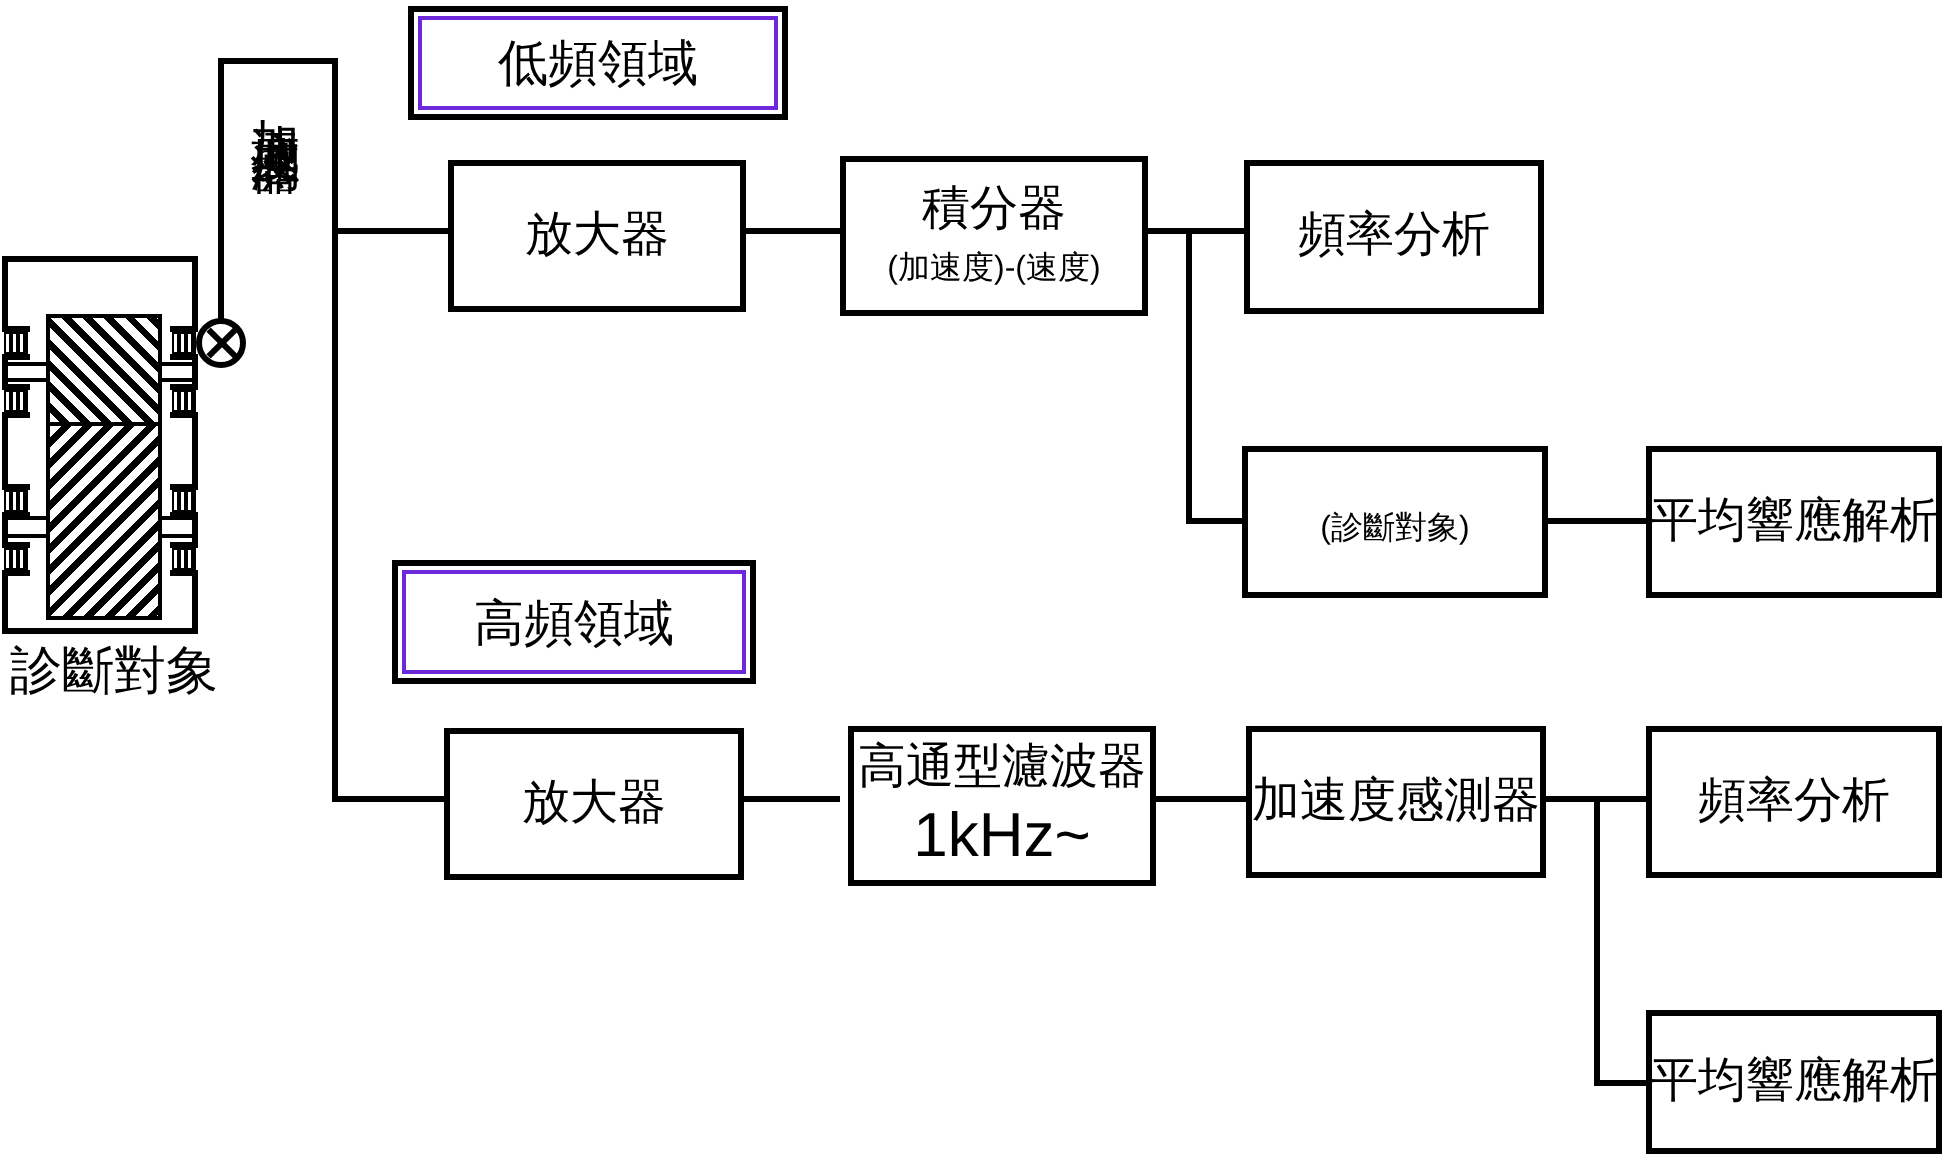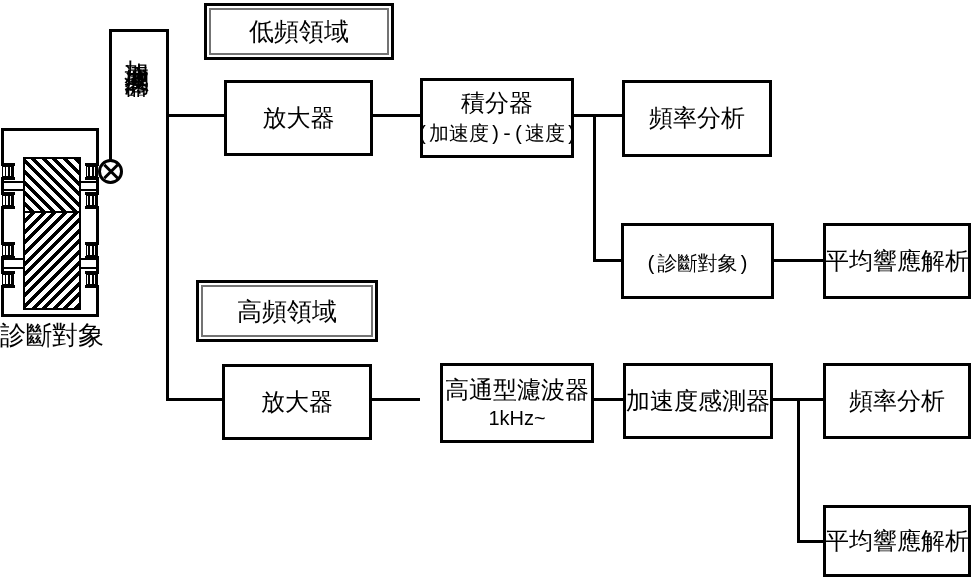--- a/index.html
+++ b/index.html
@@ -11,29 +11,29 @@
   
   .ln { position:absolute; background:#000; z-index:1; }
   .shaft { position:absolute; background:#000; height:2px; z-index:2; }
   
   .box {
     position:absolute; box-sizing:border-box; border:3px solid #000;
     background:#fff; display:flex; align-items:center; justify-content:center;
     flex-direction:column; z-index:2; text-align:center;
     font-size:24px; line-height:1.1; white-space:nowrap;
   }
-  .box .sub { font-size:20px; margin-top:8px;font-family:Liberation Mono, monospace; }
-  .box .sub-big { font-size:20px; margin-top:3px; }
+  .box .sub { font-size:16px; margin-top:8px; }
+  .box .sub-big { font-size:31px; margin-top:3px; }
   
   .dbox {
     position:absolute; box-sizing:border-box; border:3px solid #000;
     background:#fff; padding:2px; z-index:2;
   }
   .dbox .dbox-inner {
-    box-sizing:border-box; border:2px solid #737373; width:100%; height:100%;
+    box-sizing:border-box; border:2px solid #6d28d9; width:100%; height:100%;
     display:flex; align-items:center; justify-content:center;
     font-size:25px; white-space:nowrap;
   }
   
   .housing {
     position:absolute; left:1px; top:128px; width:98px; height:189px;
     box-sizing:border-box; border:3px solid #000; background:#fff; z-index:1;
   }
   .gblock {
     position:absolute; box-sizing:border-box; border:2px solid #000; z-index:2;
@@ -66,21 +66,21 @@
   }
   .sensor .xbar.a { transform:translateX(-50%) rotate(45deg); }
   .sensor .xbar.b { transform:translateX(-50%) rotate(-45deg); }
   .sensor-label {
     position:absolute; left:124px; top:39px; z-index:2;
     writing-mode:vertical-rl; text-orientation:upright;
     font-size:25px; letter-spacing:3px; line-height:1;
   }
   .gear-caption {
     position:absolute; left:0px; top:319px; width:114px; z-index:2;
-    font-size:26px; line-height:32px; white-space:nowrap;
+    text-align:center; font-size:26px; line-height:32px; white-space:nowrap;
   }
   .gear-caption span { display:block; }
 </style>
 </head>
 <body>
 
 <div id="stage">
 
   <div class="ln" style="left:109px;top:29px;width:3px;height:133px"></div>
   <div class="ln" style="left:109px;top:29px;width:60px;height:3px"></div>
@@ -173,21 +173,21 @@
   </div>
 
   <div class="dbox" style="left:196px;top:280px;width:182px;height:62px">
     <div class="dbox-inner">高頻領域</div>
   </div>
 
   <div class="box" style="left:222px;top:364px;width:150px;height:76px">
     <span>放大器</span>
   </div>
 
-  <div class="box" style="left:440px;top:363px;width:154px;height:80px">
+  <div class="box" style="left:424px;top:363px;width:154px;height:80px">
     <span>高通型濾波器</span>
     <span class="sub-big">1kHz~</span>
   </div>
 
   <div class="box" style="left:623px;top:363px;width:150px;height:76px">
     <span>加速度感測器</span>
   </div>
 
   <div class="box" style="left:823px;top:363px;width:148px;height:76px">
     <span>頻率分析</span>

